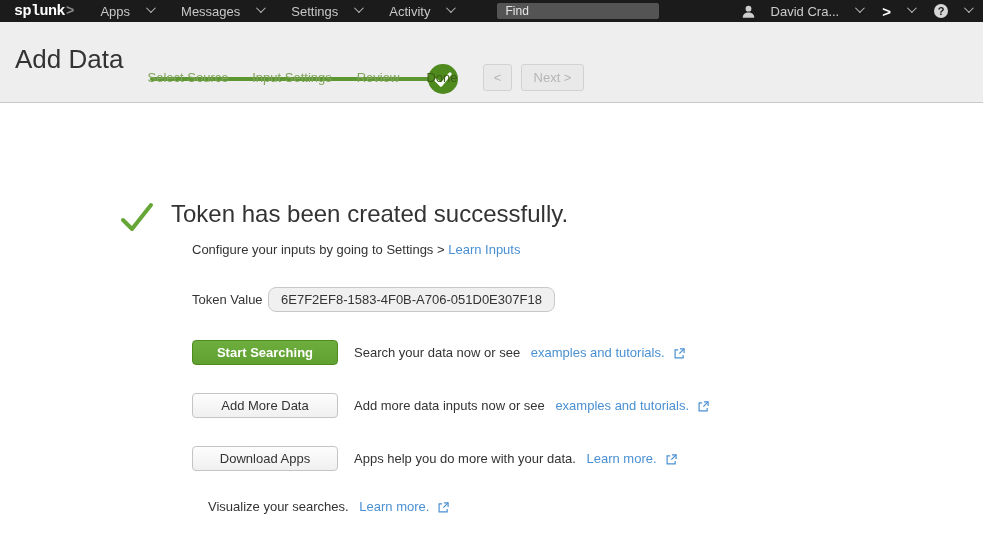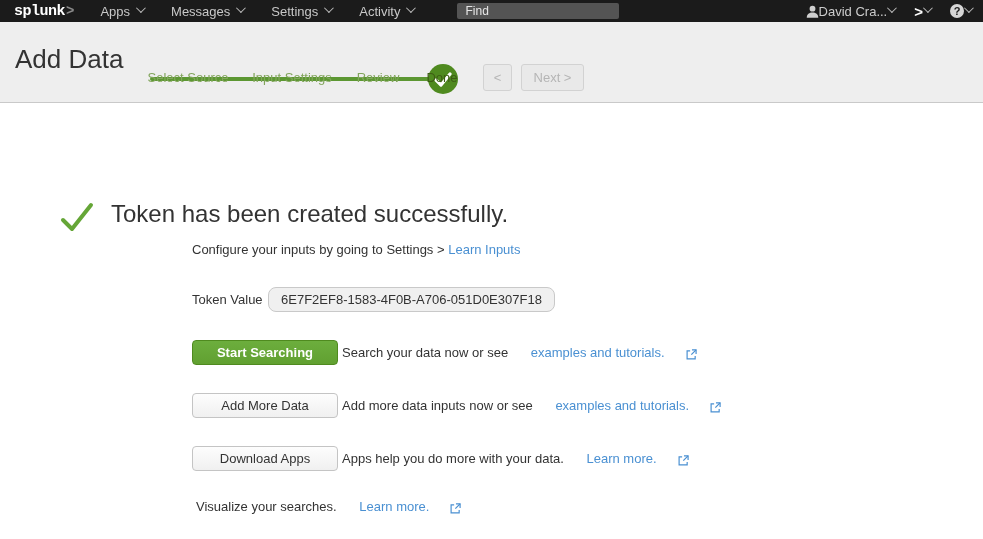--- a/index.html
+++ b/index.html
@@ -7,30 +7,30 @@
     font-family: "Liberation Sans", sans-serif; }
 
   
   .topbar { height:22px; background:#1b1b1b; display:flex; align-items:center;
     padding:0 12px; color:#ccc; }
   .logo { display:flex; align-items:baseline; cursor:pointer; margin-left:2px;font-family:Liberation Mono, monospace; }
   .logo-text { color:#fff; font-weight:bold; font-size:15px; letter-spacing:-0.5px; }
   .logo-caret { color:#8a8a8a; font-weight:bold; font-size:14px; margin-left:1px; }
   .nav { display:flex; margin-left:26px; }
   .nav-item { font-size:13px; color:#c8c8c8; margin-right:28px; display:flex;
-    align-items:center; gap:6px; cursor:pointer; white-space:nowrap; }
+    align-items:center; gap:16px; cursor:pointer; white-space:nowrap; }
   .chev { width:7px; height:7px; border-right:1.5px solid #b9b9b9;
     border-bottom:1.5px solid #b9b9b9; transform:rotate(45deg) translateY(-2px);
     display:inline-block; margin-top:-3px; }
   .find { width:162px; height:16px; background:#545454; border:none; border-radius:2px;
     color:#eee; font-size:12px; padding:0 8px; margin-left:16px; outline:none;
     font-family:"Liberation Sans", sans-serif; }
   .find::placeholder { color:#e6e6e6; opacity:1; }
   .topbar-right { margin-left:auto; display:flex; align-items:center; gap:20px; }
-  .tb-group { display:flex; align-items:center; gap:0; cursor:pointer; font-size:13px; }
+  .tb-group { display:flex; align-items:center; gap:16px; cursor:pointer; font-size:13px; }
   .prompt-glyph { color:#fff; font-weight:bold; font-size:15px; }
   .help-circle { width:14px; height:14px; border-radius:50%; background:#d6d6d6;
     color:#1b1b1b; font-size:11px; font-weight:bold; display:flex; align-items:center;
     justify-content:center; }
 
   
   .band { position:relative; height:81px; background:#eeeeee; border-bottom:1px solid #c9c9c9; }
   .band h1 { position:absolute; left:15px; top:22px; font-size:26px; font-weight:400; color:#333; }
   .prog-line { position:absolute; left:150px; top:55px; width:292px; height:4px;
     background:#5c9732; border-radius:2px; }
@@ -42,38 +42,38 @@
   .step.current { color:#3d5c14; }
   .s0 { left:188px; } .s1 { left:292px; } .s2 { left:378px; } .s3 { left:442px; }
   .wiz-btn { position:absolute; top:42px; height:27px; background:#e9e9e9;
     border:1px solid #d2d2d2; border-radius:3px; color:#b5b5b5; font-size:13px;
     font-family:"Liberation Sans", sans-serif; cursor:default; }
   .wiz-back { left:483px; width:29px; }
   .wiz-next { left:521px; width:63px; }
 
   
   main { position:relative; background:#fff; }
-  .success-row { padding:99px 0 0 60px; display:flex; align-items:flex-start; gap:17px; }
+  .success-row { padding:99px 0 0 120px; display:flex; align-items:flex-start; gap:17px; }
   .success-row h2 { font-size:24px; font-weight:400; color:#333; margin-top:-2px; }
   .subtitle { margin:9px 0 0 192px; font-size:13px; color:#333; }
   a.link { color:#4a90d2; text-decoration:none; cursor:pointer; }
   .token-row { margin:30px 0 0 192px; display:flex; align-items:center; }
   .token-label { font-size:13px; color:#333; width:76px; }
   .token-box { display:inline-block; background:#f0f0f0; border:1px solid #c9c9c9;
     border-radius:8px; font-size:13px; color:#333; padding:4px 12px; }
   .action-row { margin:28px 0 0 192px; display:flex; align-items:center; }
   .action-row:first-of-type { margin-top:27px; }
   .act-btn { width:146px; height:25px; border-radius:4px; font-size:13px;
     font-family:"Liberation Sans", sans-serif; cursor:pointer; }
   .act-btn.primary { background:linear-gradient(#6cae3d,#61a031); border:1px solid #4f8a1f;
     color:#fff; font-weight:bold; }
   .act-btn.secondary { background:linear-gradient(#fdfdfd,#f0f0f0); border:1px solid #c4c4c4;
     color:#333; }
-  .act-desc { margin-left:4px; font-size:13px; color:#333; display:flex;
-    align-items:flex-end; gap:19px; white-space:pre-wrap; }
+  .act-desc { margin-left:16px; font-size:13px; color:#333; display:flex;
+    align-items:center; gap:7px; white-space:pre-wrap; }
   .ext-icon { margin-left:2px; margin-top:1px; }
 </style>
 </head>
 <body>
 
 <header class="topbar">
   <div class="logo">
     <span class="logo-text">splunk</span>
     <span class="logo-caret">&gt;</span>
   </div>

